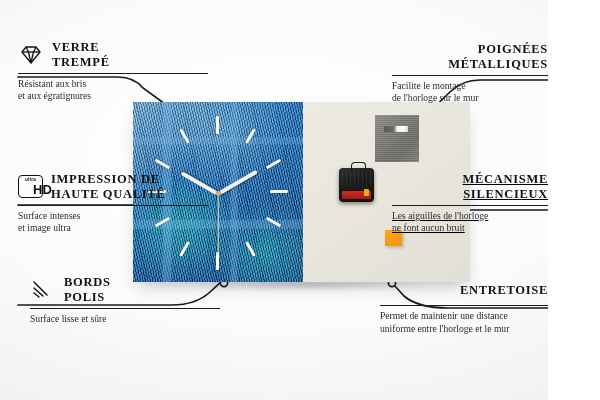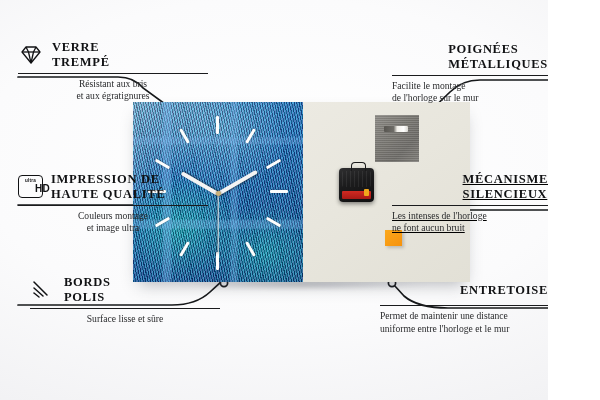--- a/index.html
+++ b/index.html
@@ -80,37 +80,37 @@
   .feat{position:absolute;width:190px;}
   .feat .hrow{display:flex;align-items:center;gap:8px;}
   .feat.left .hrow{justify-content:flex-start;}
   .feat.right .hrow{justify-content:flex-end;}
   .ftitle{
     font-family:"Liberation Serif", serif;
     font-weight:700;font-size:12.5px;letter-spacing:.7px;
     color:#111214;line-height:1.18;text-transform:uppercase;
   }
   .feat.left .ftitle{text-align:left;}
-  .feat.right .ftitle{text-align:left;}
+  .feat.right .ftitle{text-align:right;}
   .rule{height:1.4px;background:#1a1b1d;margin:3px 0 4px;}
   .fdesc{
     font-family:"Liberation Serif", serif;
     font-size:9.6px;color:#2a2b2d;line-height:1.3;
   }
-  .feat.left .fdesc{text-align:center;}
+  .feat.left .fdesc{text-align:left;}
   .feat.right .fdesc{}
   .icon{flex:0 0 auto;width:26px;height:24px;display:block;}
   .icon svg{display:block;width:26px;height:24px;}
   
   .hdbadge{
     flex:0 0 auto;width:23px;height:21px;border:1.6px solid #111214;border-radius:4px;
     display:flex;flex-direction:column;align-items:center;justify-content:center;line-height:1;
   }
   .hdbadge .u{font-family:"Liberation Sans",sans-serif;font-size:4.6px;font-weight:700;letter-spacing:.2px;color:#111214;}
-  .hdbadge .h{font-family:"Liberation Sans",sans-serif;font-size:10px;font-weight:700;letter-spacing:.2px;color:#111214;margin-top:.5px;margin-left:24px;}
+  .hdbadge .h{font-family:"Liberation Sans",sans-serif;font-size:13px;font-weight:700;letter-spacing:.2px;color:#111214;margin-top:.5px;margin-left:24px;}
 </style>
 </head>
 <body>
 
 <div id="stage">
 
   <svg id="wires" viewBox="0 0 600 400">
     <g fill="none" stroke="#16181a" stroke-width="1.7" stroke-linecap="round">
       <path d="M18,77 H118 Q134,77 143,88 L176,112"></path>
       <path d="M18,205 H148 Q160,205 166,198 L182,184"></path>
@@ -200,21 +200,21 @@
         <span class="u">ultra</span>
         <span class="h">HD</span>
       </span>
       <div class="ftitle">
         <div>IMPRESSION DE</div>
         <div>HAUTE QUALITÉ</div>
       </div>
     </div>
     <div class="rule"></div>
     <div class="fdesc">
-      <div>Couleurs montage</div>
+      <div>Surface intenses</div>
       <div>et image ultra</div>
     </div>
   </div>
 
   <div class="feat left" style="left:18px;top:275px;margin-left:12px;">
     <div class="hrow">
       <span class="icon">
         <svg viewBox="0 0 26 24">
             <g fill="none" stroke="#111214" stroke-width="1.5" stroke-linecap="round">
           <path d="M4 4 L17 17"></path>
@@ -269,21 +269,21 @@
         <svg viewBox="0 0 26 24">
             <g fill="none" stroke="#111214" stroke-width="1.5" stroke-linejoin="round">
           <path d="M13 3.2 l2.6 .55 1.15 -1.0 1.9 1.55 -.5 1.4 1.35 1.75 1.5 -.15 .9 2.3 -1.25 .85 .05 2.2 1.3 .8 -.85 2.35 -1.5 -.1 -1.4 1.7 .45 1.45 -1.95 1.5 -1.1 -1.0 -2.6 .6 -.7 1.35 -2.45 0 -.7 -1.35 -2.6 -.6 -1.1 1.0 -1.95 -1.5 .45 -1.45 -1.4 -1.7 -1.5 .1 -.85 -2.35 1.3 -.8 .05 -2.2 -1.25 -.85 .9 -2.3 1.5 .15 1.35 -1.75 -.5 -1.4 1.9 -1.55 1.15 1.0 Z"></path>
           <circle cx="13" cy="12" r="3.6"></circle>
         </g>
           </svg>
       </span>
     </div>
     <div class="rule"></div>
     <div class="fdesc">
-      <div>Les intenses de l'horloge</div>
+      <div>Les aiguilles de l'horloge</div>
       <div>ne font aucun bruit</div>
     </div>
   </div>
 
   <div class="feat right" style="left:380px;top:278px;width:202px;">
     <div class="hrow">
       <div class="ftitle">
         <div>ENTRETOISE</div>
       </div>
       <span class="icon">

